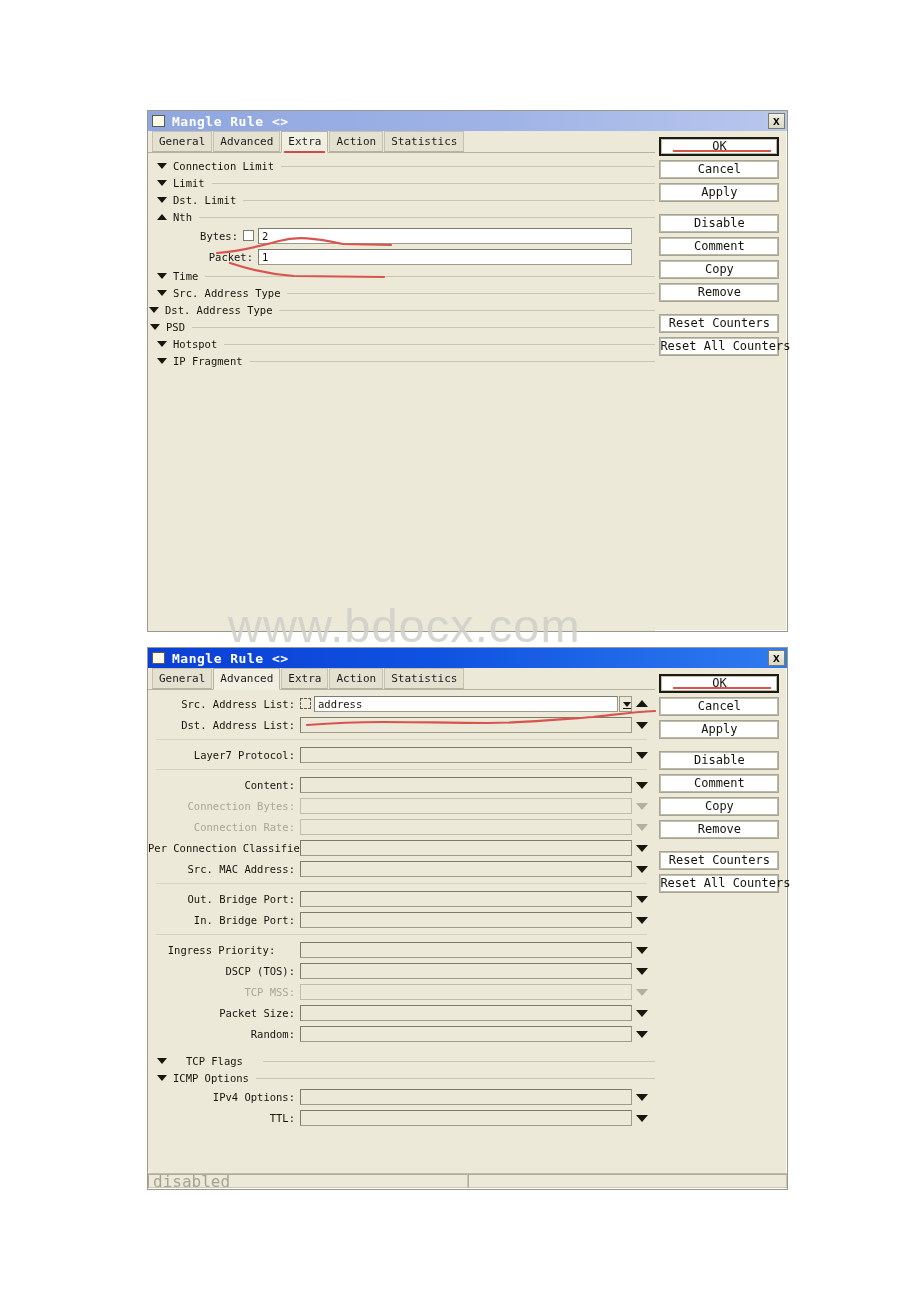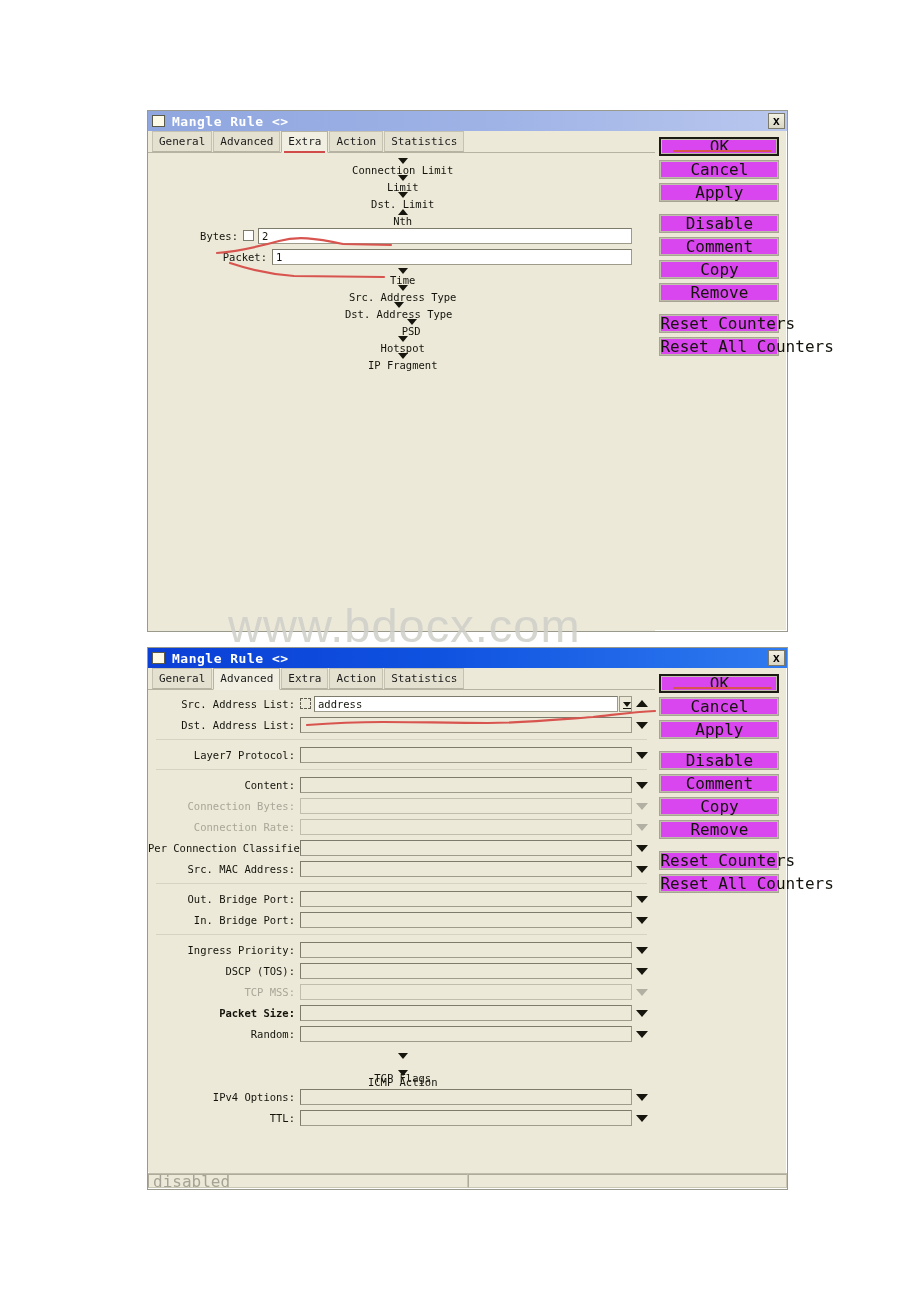--- a/index.html
+++ b/index.html
@@ -116,21 +116,20 @@
     overflow: hidden;
   }
 
   
   .section-row {
     display: flex;
     align-items: center;
     height: 16px;
     padding-left: 9px;
     margin-top: 1px;
-    flex-direction: column;
   }
   .tri {
     width: 0; height: 0;
     margin-right: 6px;
     flex: 0 0 auto;
   }
   .tri.down { border-left: 5px solid transparent; border-right: 5px solid transparent; border-top: 6px solid #16160f; }
   .tri.up   { border-left: 5px solid transparent; border-right: 5px solid transparent; border-bottom: 6px solid #16160f; }
   .section-label { font-size: 10.5px; color: #14140c; white-space: nowrap; margin-right: 7px; }
   .section-rule { flex: 1 1 auto; height: 1px; background: #c9c6b4; }
@@ -216,25 +215,25 @@
     border-bottom: 7px solid #16160f;
   }
   .group-sep { height: 1px; background: #d6d3c2; margin: 4px 8px 4px 8px; }
 
   
   .btn {
     display: block;
     width: 120px;
     height: 19px;
     margin-bottom: 4px;
-    background: #d946ef;
+    background: #ffffff;
     border: 1px solid #a7a494;
     box-shadow: 1px 1px 0 #c3c0b0 inset, -1px -1px 0 #bcb9a9 inset;
     font-family: "DejaVu Sans Mono", "Liberation Mono", monospace;
-    font-size: 16px;
+    font-size: 12px;
     color: #14140c;
     line-height: 17px;
     text-align: center;
     cursor: pointer;
     position: relative;
     white-space: nowrap;
   }
   .btn.focused { border: 2px solid #1b1b14; line-height: 15px; }
   .btn .btn-redline {
     position: absolute; left: 12px; right: 6px; bottom: 2px;
@@ -307,40 +306,40 @@
               <span class="section-label">Nth</span>
               <span class="section-rule"></span>
             </div>
             <div class="field-row">
               <span class="field-label" style="width: 95px;">Bytes:</span>
               <span class="cbx"></span>
               <span class="field-input">2</span>
               <span class="arrow-cell"></span>
             </div>
             <div class="field-row">
-              <span class="field-label" style="width: 124px;">Packet:</span>
+              <span class="field-label" style="width: 110px;">Packet:</span>
               <span class="field-input">1</span>
               <span class="arrow-cell"></span>
             </div>
             <div class="section-row" style="padding-left: 9px;">
               <span class="tri down"></span>
               <span class="section-label">Time</span>
               <span class="section-rule"></span>
             </div>
             <div class="section-row" style="padding-left: 9px;">
               <span class="tri down"></span>
               <span class="section-label">Src. Address Type</span>
               <span class="section-rule"></span>
             </div>
             <div class="section-row" style="padding-left: 1px;">
               <span class="tri down"></span>
               <span class="section-label">Dst. Address Type</span>
               <span class="section-rule"></span>
             </div>
-            <div class="section-row" style="padding-left: 26px;">
+            <div class="section-row" style="padding-left: 2px;">
               <span class="tri down"></span>
               <span class="section-label">PSD</span>
               <span class="section-rule"></span>
             </div>
             <div class="section-row" style="padding-left: 9px;">
               <span class="tri down"></span>
               <span class="section-label">Hotspot</span>
               <span class="section-rule"></span>
             </div>
             <div class="section-row" style="padding-left: 9px;">
@@ -463,63 +462,63 @@
             </div>
             <div class="field-row">
               <span class="field-label" style="width: 152px;">In. Bridge Port:</span>
               <span class="field-input readonlybg"></span>
               <span class="arrow-cell">
                 <span class="adown"></span>
               </span>
             </div>
             <div class="group-sep"></div>
             <div class="field-row">
-              <span class="field-label" style="width: 152px;">Ingress Priority:</span>
+              <span class="field-label" style="width: 152px; text-align: center;">Ingress Priority:</span>
               <span class="field-input readonlybg"></span>
               <span class="arrow-cell">
                 <span class="adown"></span>
               </span>
             </div>
             <div class="field-row">
               <span class="field-label" style="width: 152px;">DSCP (TOS):</span>
               <span class="field-input readonlybg"></span>
               <span class="arrow-cell">
                 <span class="adown"></span>
               </span>
             </div>
             <div class="field-row">
               <span class="field-label disabled" style="width: 152px;">TCP MSS:</span>
               <span class="field-input disabled"></span>
               <span class="arrow-cell">
                 <span class="adown dim"></span>
               </span>
             </div>
             <div class="field-row">
-              <span class="field-label" style="width: 152px; font-weight: bold;">Packet Size:</span>
+              <span class="field-label" style="width: 152px;">Packet Size:</span>
               <span class="field-input readonlybg"></span>
               <span class="arrow-cell">
                 <span class="adown"></span>
               </span>
             </div>
             <div class="field-row">
               <span class="field-label" style="width: 152px;">Random:</span>
               <span class="field-input readonlybg"></span>
               <span class="arrow-cell">
                 <span class="adown"></span>
               </span>
             </div>
             <div style="height: 8px;"></div>
             <div class="section-row" style="padding-left: 9px; gap: 13px;">
               <span class="tri down"></span>
               <span class="section-label">TCP Flags</span>
               <span class="section-rule"></span>
             </div>
             <div class="section-row" style="padding-left: 9px;">
               <span class="tri down"></span>
-              <span class="section-label">ICMP Action</span>
+              <span class="section-label">ICMP Options</span>
               <span class="section-rule"></span>
             </div>
             <div class="field-row">
               <span class="field-label" style="width: 152px;">IPv4 Options:</span>
               <span class="field-input readonlybg"></span>
               <span class="arrow-cell">
                 <span class="adown"></span>
               </span>
             </div>
             <div class="field-row">

